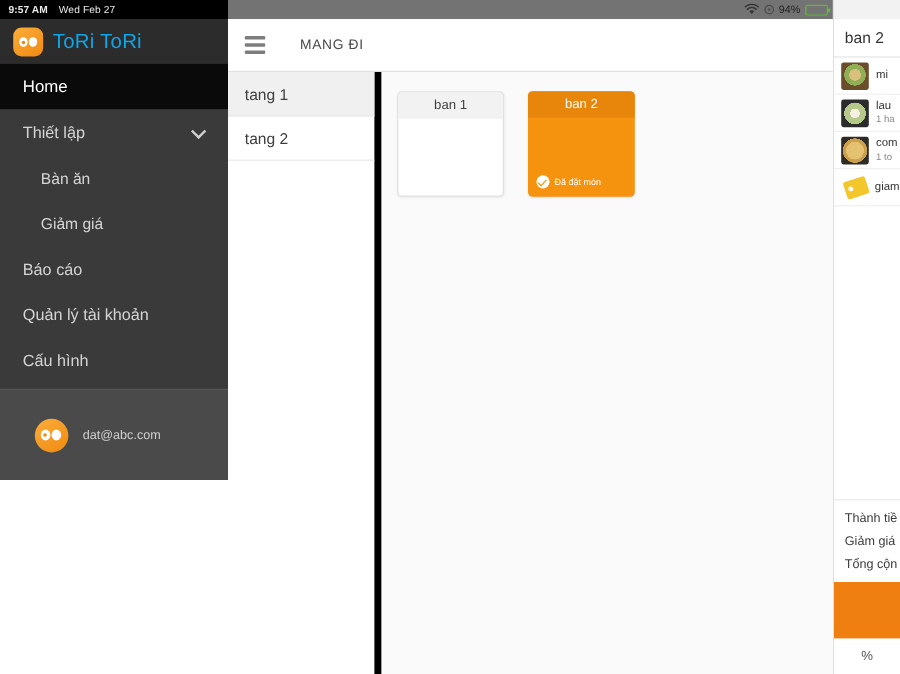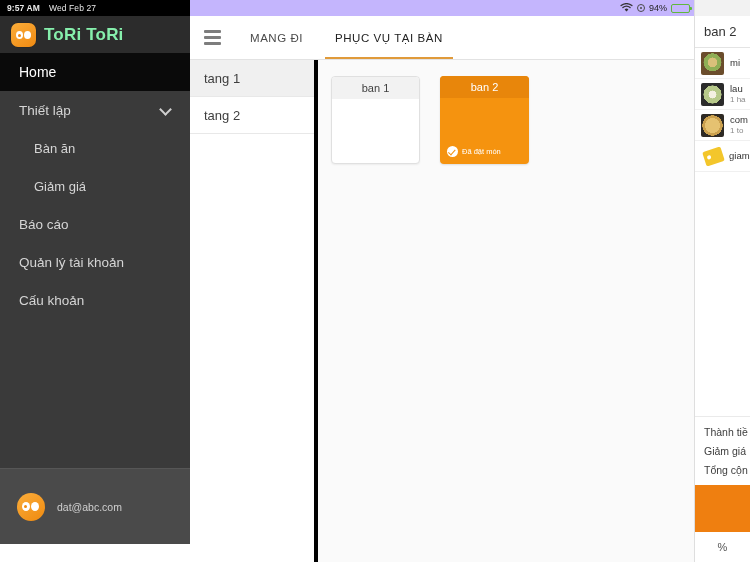--- a/index.html
+++ b/index.html
@@ -11,21 +11,21 @@
   }
   #app {
     position: relative;
     width: 750px; height: 562px;
     display: flex;
     overflow: hidden;
   }
 
   
   .sidebar {
-    width: 190px; height: 544px;
+    width: 190px; height: 400px;
     background: #3a3a3a;
     display: flex; flex-direction: column;
     flex: 0 0 190px;
     position: relative;
   }
   .statusbar {
     height: 16px;
     background: #000;
     display: flex; align-items: center;
     padding: 0 7px;
@@ -62,25 +62,25 @@
   .logo-mark::after  { width: 7px; height: 8px; left: 13px; top: 8px; }
   .logo-dot {
     position: absolute; width: 3px; height: 3px; border-radius: 50%;
     background: #f08a12; left: 7px; top: 11px;
   }
   .logo-dot2 {
     position: absolute; width: 3px; height: 3px; border-radius: 50%;
     background: #f08a12; left: 15px; top: 11px;
   }
   .logo-text {
-    color: #86efac;
+    color: #0ea5e9;
     font-size: 17px;
     margin-left: 8px;
     letter-spacing: .2px;
-    font-weight: 700;
+    font-weight: 400;
   }
 
   .nav { flex: 1 1 auto; overflow: hidden; }
   .nav-item {
     height: 38px;
     display: flex; align-items: center;
     padding-left: 19px;
     color: #d5d5d5;
     font-size: 13.5px;
     cursor: default;
@@ -100,21 +100,21 @@
     border-right: 2px solid #cfcfcf;
     border-bottom: 2px solid #cfcfcf;
     transform: rotate(45deg);
   }
 
   .account {
     height: 76px;
     background: #4a4a4a;
     border-top: 1px solid #565656;
     display: flex; align-items: center;
-    padding-left: 17px;
+    padding-left: 29px;
     flex: 0 0 76px;
   }
   .avatar {
     width: 28px; height: 28px;
     border-radius: 50%;
     background: linear-gradient(145deg,#fbad3a,#ef8a10);
     position: relative;
     flex: 0 0 28px;
   }
   .avatar::before, .avatar::after {
@@ -134,21 +134,21 @@
   
   .center {
     flex: 1 1 auto;
     display: flex; flex-direction: column;
     background: #fff;
     position: relative;
     min-width: 0;
   }
   .topbar-status {
     height: 16px;
-    background: #c4b5fd;
+    background: #737373;
     display: flex; align-items: center; justify-content: flex-end;
     padding-right: 4px;
     flex: 0 0 16px;
     gap: 4px;
   }
   .wifi-icon { display: block; }
   .loc-icon {
     width: 8px; height: 8px; border-radius: 50%;
     border: 1.3px solid #4a4a4a;
     position: relative;
@@ -203,21 +203,21 @@
     left: 6px; right: 6px; bottom: 0; height: 2.5px;
     background: #e09a3a;
   }
 
   .workspace { flex: 1 1 auto; display: flex; min-height: 0; }
 
   .floors {
     width: 128px;
     flex: 0 0 128px;
     background: #fff;
-    border-right: 4px solid #000000;
+    border-right: 6px solid #000000;
   }
   .floor-item {
     height: 37px;
     display: flex; align-items: center;
     padding-left: 14px;
     font-size: 13px;
     color: #3e3e3e;
     border-bottom: 1px solid #e8e8e8;
     cursor: pointer;
   }
@@ -392,21 +392,21 @@
       <div class="nav-item sub">
         <span>Giảm giá</span>
       </div>
       <div class="nav-item">
         <span>Báo cáo</span>
       </div>
       <div class="nav-item">
         <span>Quản lý tài khoản</span>
       </div>
       <div class="nav-item">
-        <span>Cấu khoản</span>
+        <span>Cấu hình</span>
       </div>
     </div>
 
     <div class="account">
       <div class="avatar">
         <span class="ad1"></span>
           <span class="ad2"></span>
       </div>
       <div class="account-email">dat@abc.com</div>
     </div>
@@ -426,23 +426,20 @@
     </div>
 
     <div class="tabbar">
       <div class="hamburger">
         <span></span>
           <span></span>
           <span></span>
       </div>
       <div class="tab">
         <span>MANG ĐI</span>
-      </div>
-      <div class="tab active">
-        <span>PHỤC VỤ TẠI BÀN</span>
       </div>
     </div>
 
     <div class="workspace">
 
       <div class="floors">
         <div class="floor-item selected">
           <span>tang 1</span>
         </div>
         <div class="floor-item">

